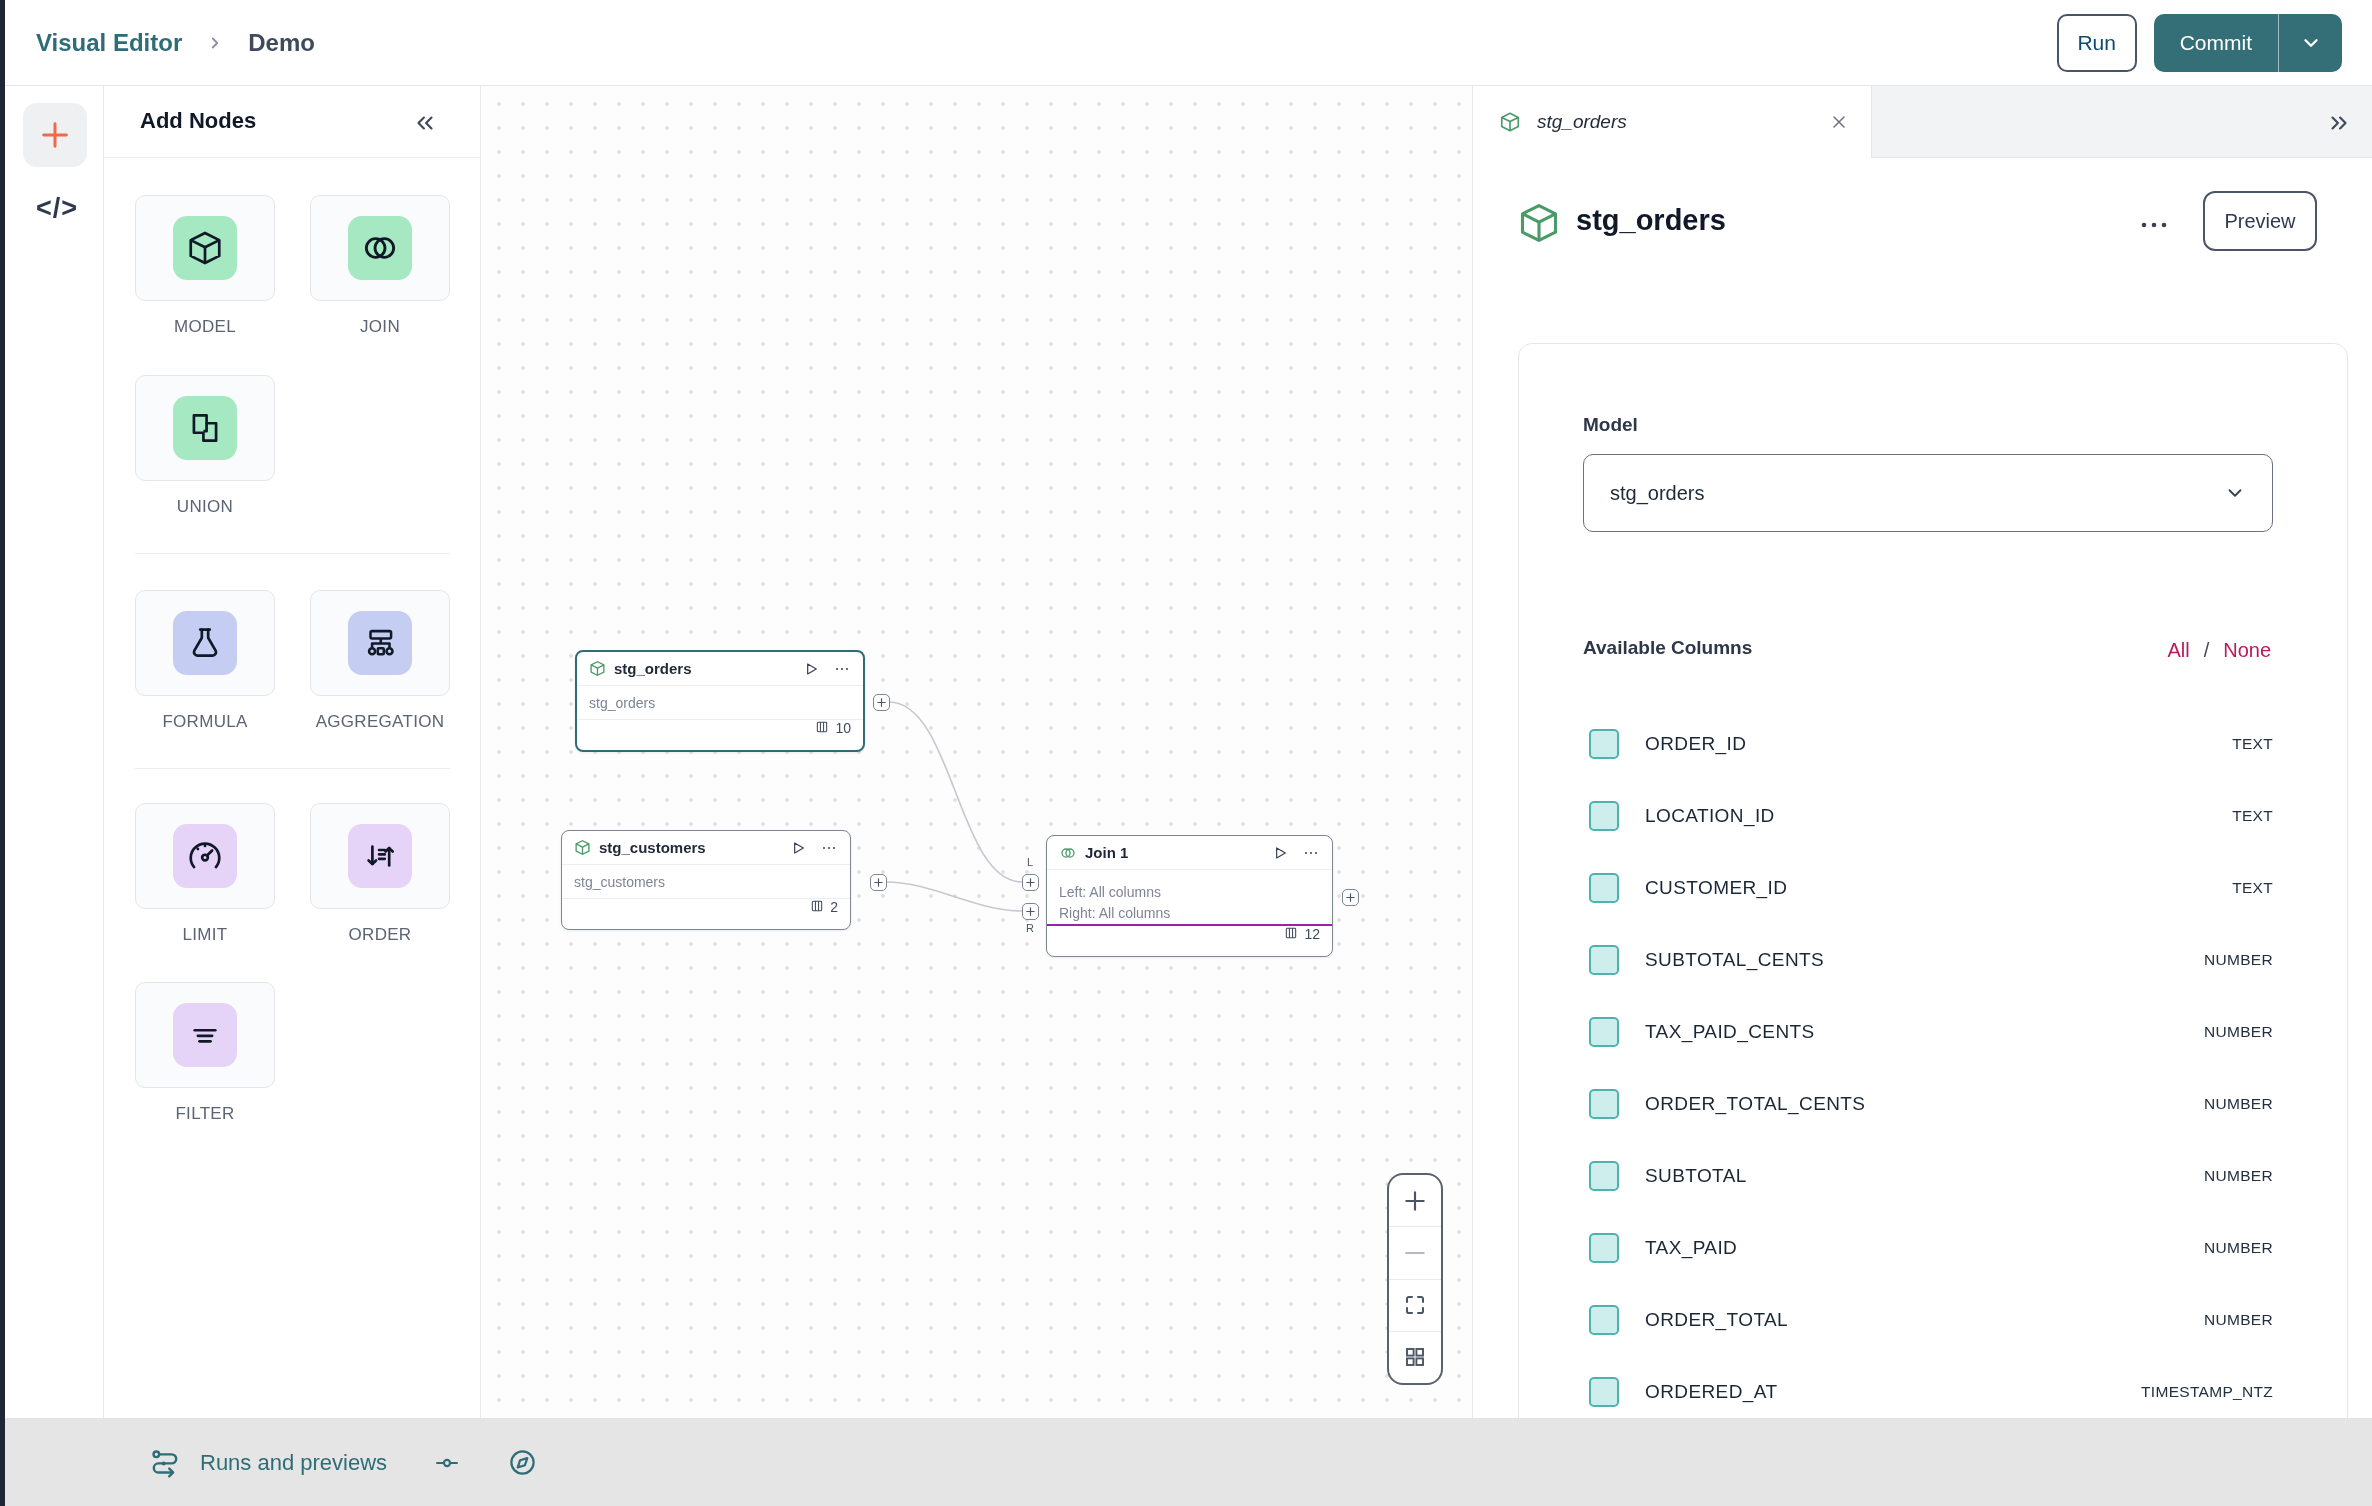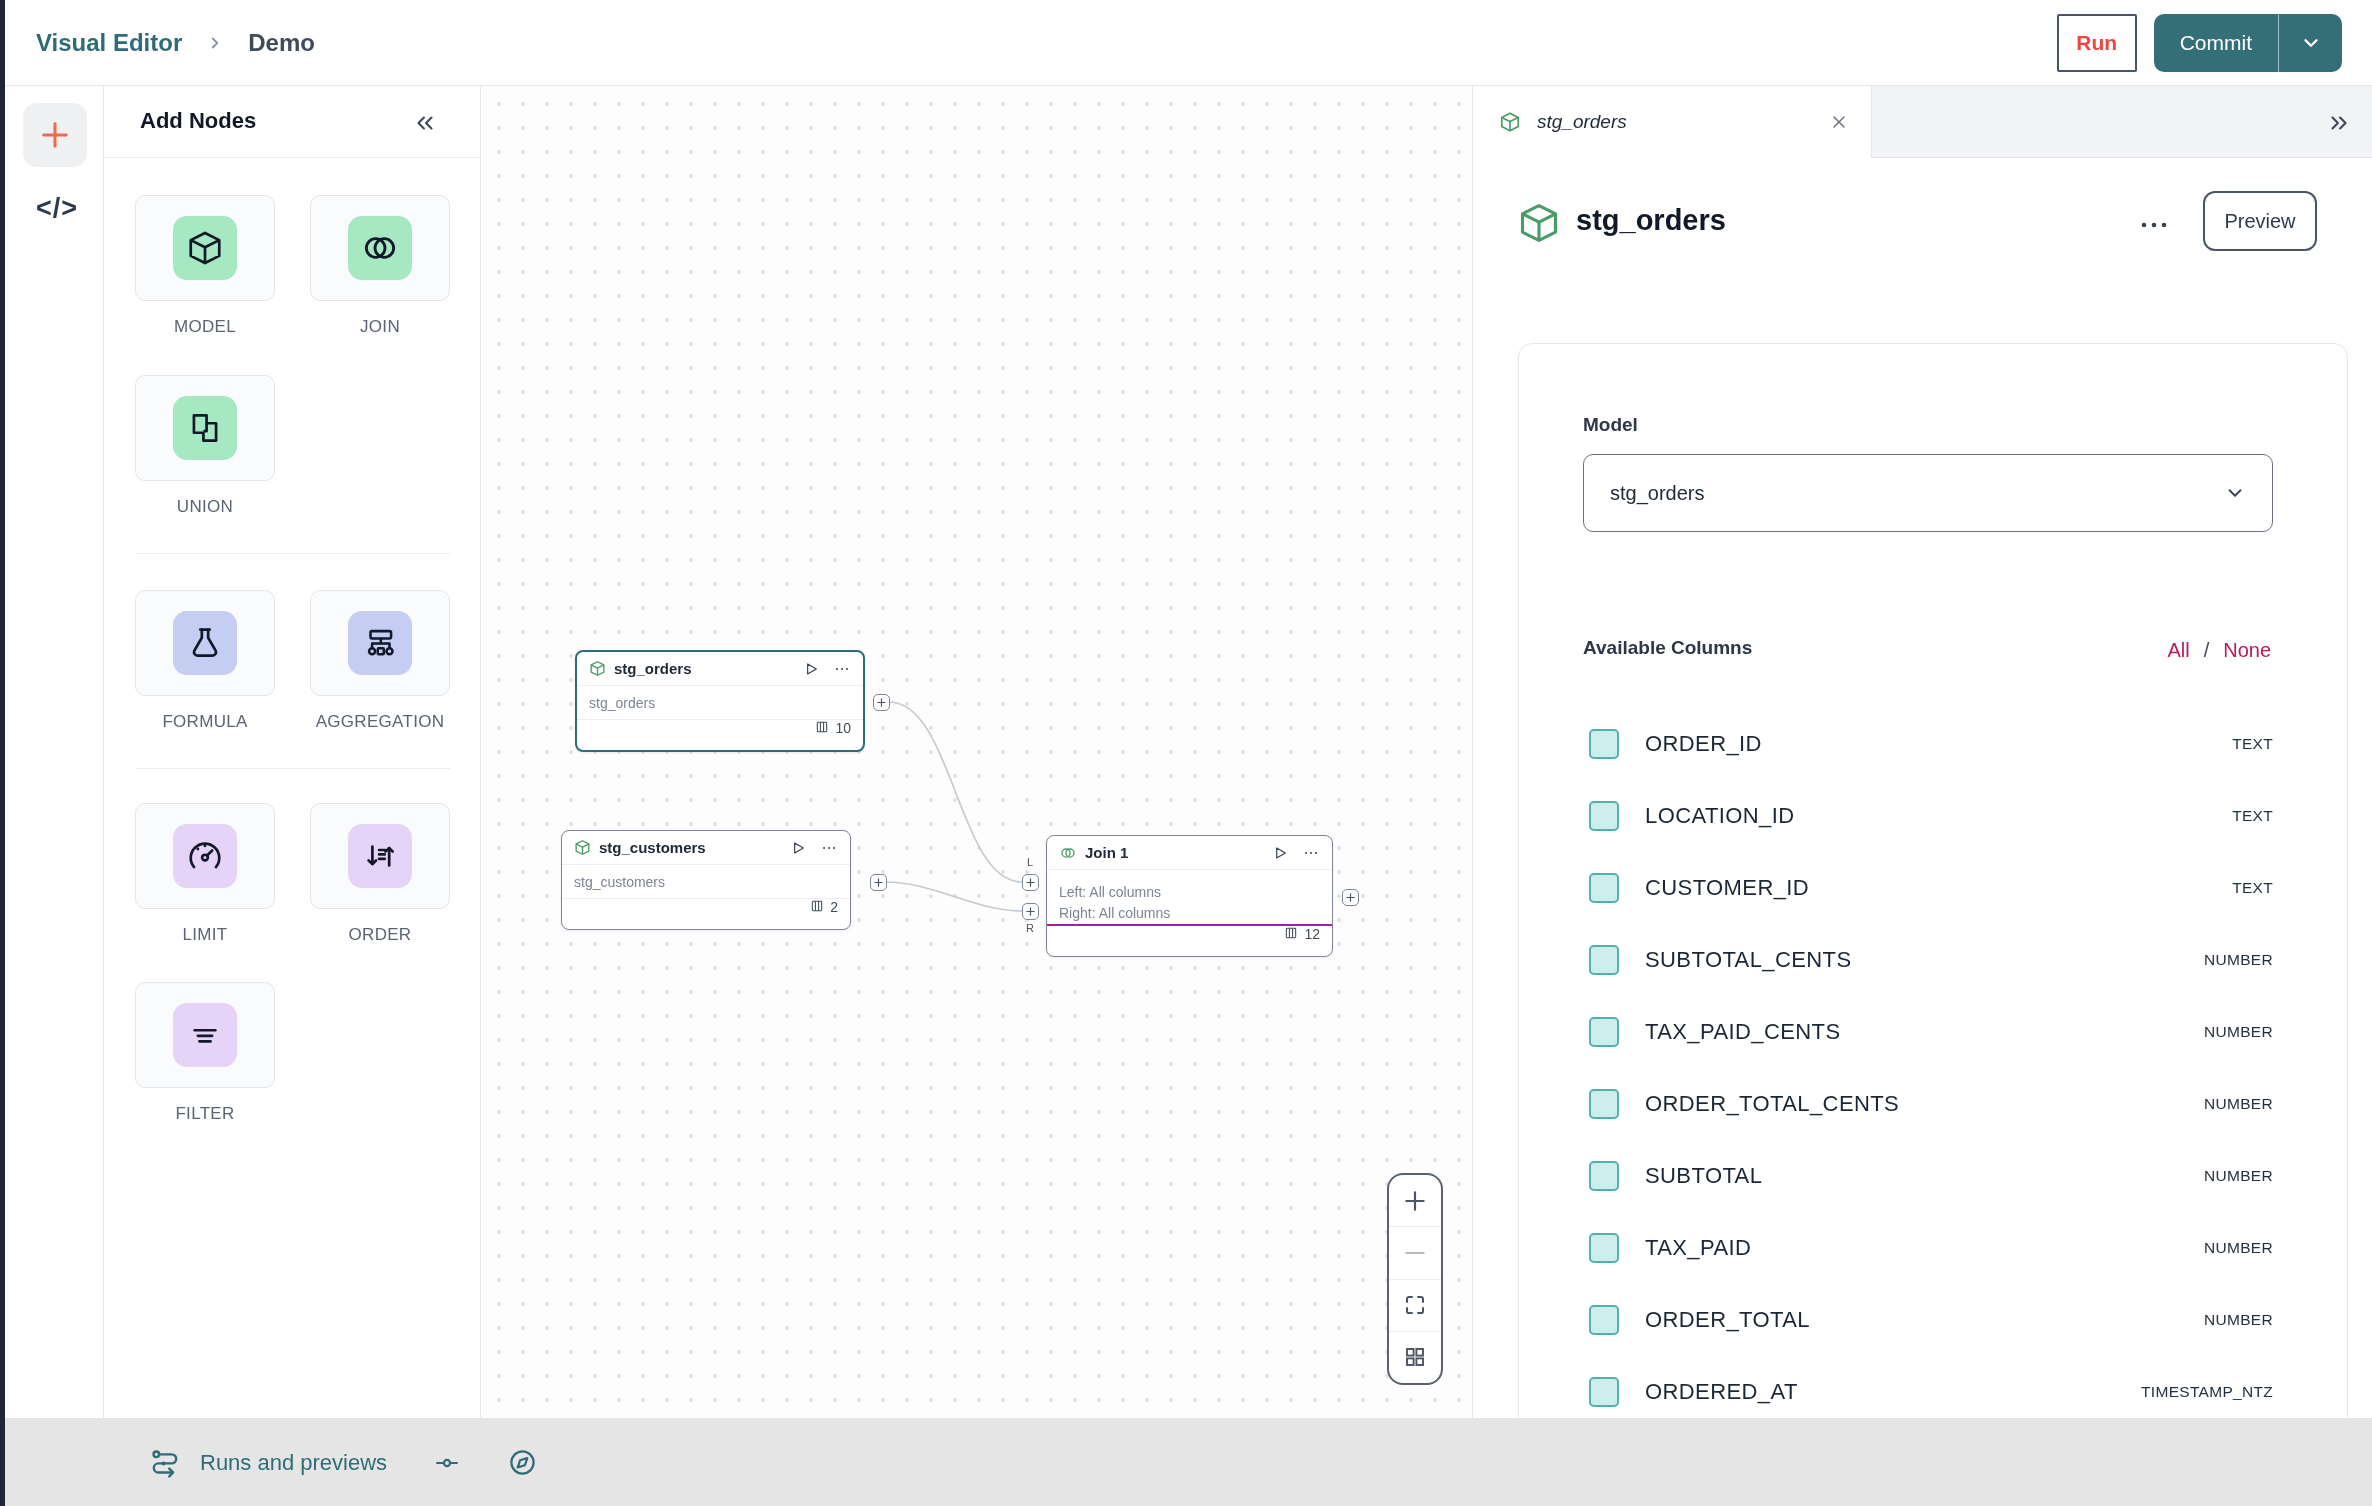--- a/index.html
+++ b/index.html
@@ -12,22 +12,22 @@
 
   
   .topbar { position:absolute; left:0; top:0; width:2372px; height:86px;
     background:#fff; border-bottom:1px solid #e5e7ea; display:flex; align-items:center;
     padding:0 30px 0 36px; z-index:30; }
   .crumbs { display:flex; align-items:center; gap:24px; }
   .crumb-link { color:#2e6d77; font-size:24px; font-weight:bold; cursor:pointer; }
   .crumb-sep { color:#8a93a3; }
   .crumb-cur { color:#3f4a5a; font-size:24px; font-weight:bold; }
   .topbar-right { margin-left:auto; display:flex; align-items:center; gap:17px; }
-  .btn-run { width:80px; height:58px; border:2px solid #47546a; border-radius:2px;
-    background:#fff; font-size:21px; color:#ef4444; display:flex; align-items:center; justify-content:center; cursor:pointer;font-weight:bold; }
+  .btn-run { width:80px; height:58px; border:2px solid #47546a; border-radius:10px;
+    background:#fff; font-size:21px; color:#0c4a6e; display:flex; align-items:center; justify-content:center; cursor:pointer; }
   .btn-commit { height:58px; border-radius:10px; background:#346f78; color:#fff;
     display:flex; align-items:stretch; overflow:hidden; cursor:pointer; }
   .btn-commit-main { padding:0 26px; font-size:21px; display:flex; align-items:center; }
   .btn-commit-caret { width:64px; border-left:1px solid rgba(255,255,255,.55);
     display:flex; align-items:center; justify-content:center; }
 
   
   .dark-strip { position:absolute; left:0; top:0; width:5px; height:1506px; background:#1d2735; z-index:60; }
 
   
@@ -110,21 +110,21 @@
     border:1.5px solid #6a7280; border-radius:10px; background:#fff; display:flex; align-items:center;
     padding:0 26px; font-size:20px; color:#1f2937; cursor:pointer; }
   .model-select .spacer { flex:1; }
   .allnone { position:absolute; top:295px; right:76px; display:flex; align-items:center; gap:14px; font-size:20px; }
   .allnone .lnk { color:#be185d; cursor:pointer;text-align:right; }
   .allnone .sep { color:#3f4a5a; }
   .col-list { position:absolute; left:70px; top:364px; width:684px; }
   .col-row { height:72px; display:flex; align-items:center; }
   .checkbox { width:30px; height:30px; border:2px solid #4fb3ad; border-radius:5px;
     background:#cdeeec; cursor:pointer; flex:none; }
-  .col-name { margin-left:26px; font-size:22px; color:#1b2736; letter-spacing:.4px; }
+  .col-name { margin-left:26px; font-size:19px; color:#1b2736; letter-spacing:.4px; }
   .col-type { margin-left:auto; font-size:15.5px; color:#233040; letter-spacing:.3px; }
 
   
   .statusbar { position:absolute; left:0; top:1418px; width:2372px; height:88px; background:#e5e5e5;
     border-top:1px solid #e2e4e7; display:flex; align-items:center; padding-left:148px; z-index:20; }
   .runs-toggle { display:flex; align-items:center; gap:18px; color:#2e6d77; font-size:22px; cursor:pointer; }
   .sb-icon { margin-left:46px; cursor:pointer; display:flex; }
 </style>
 </head>
 <body>

